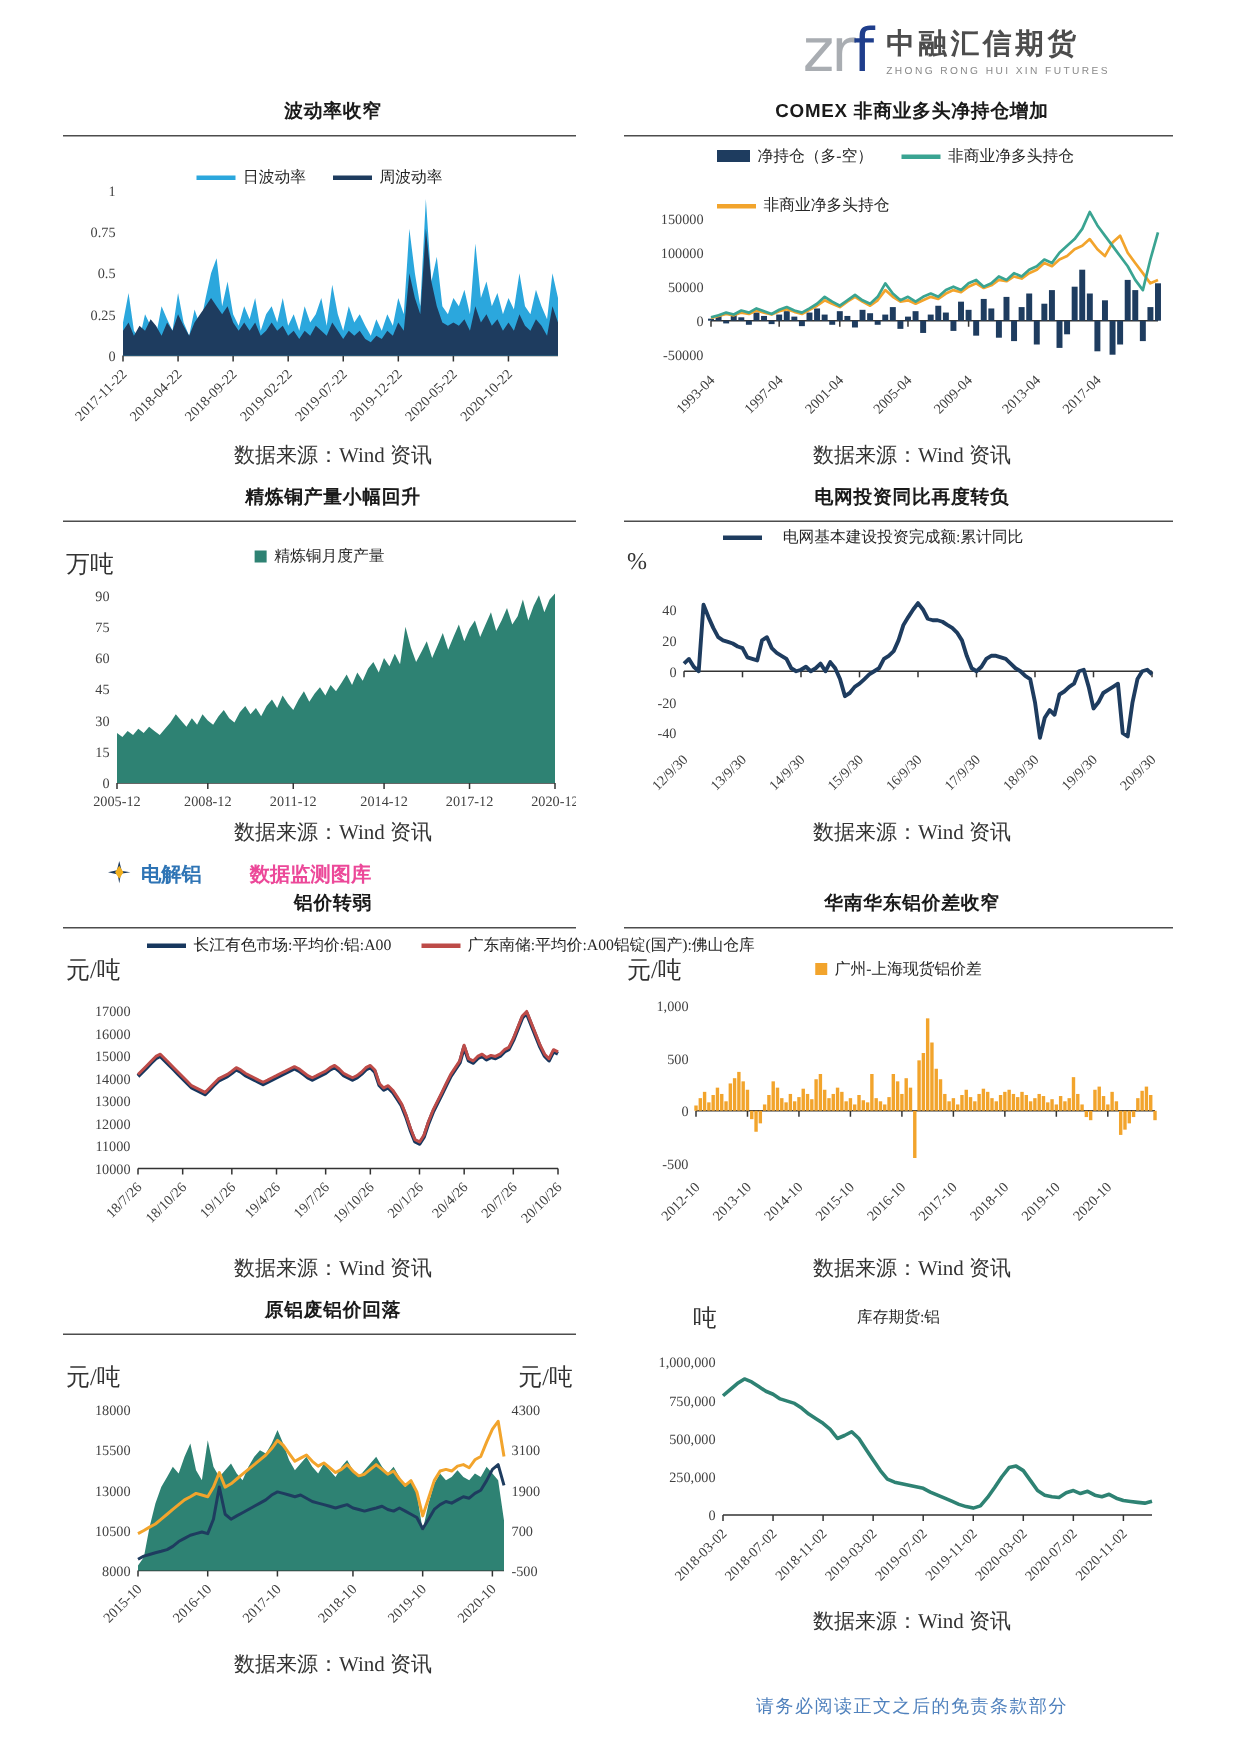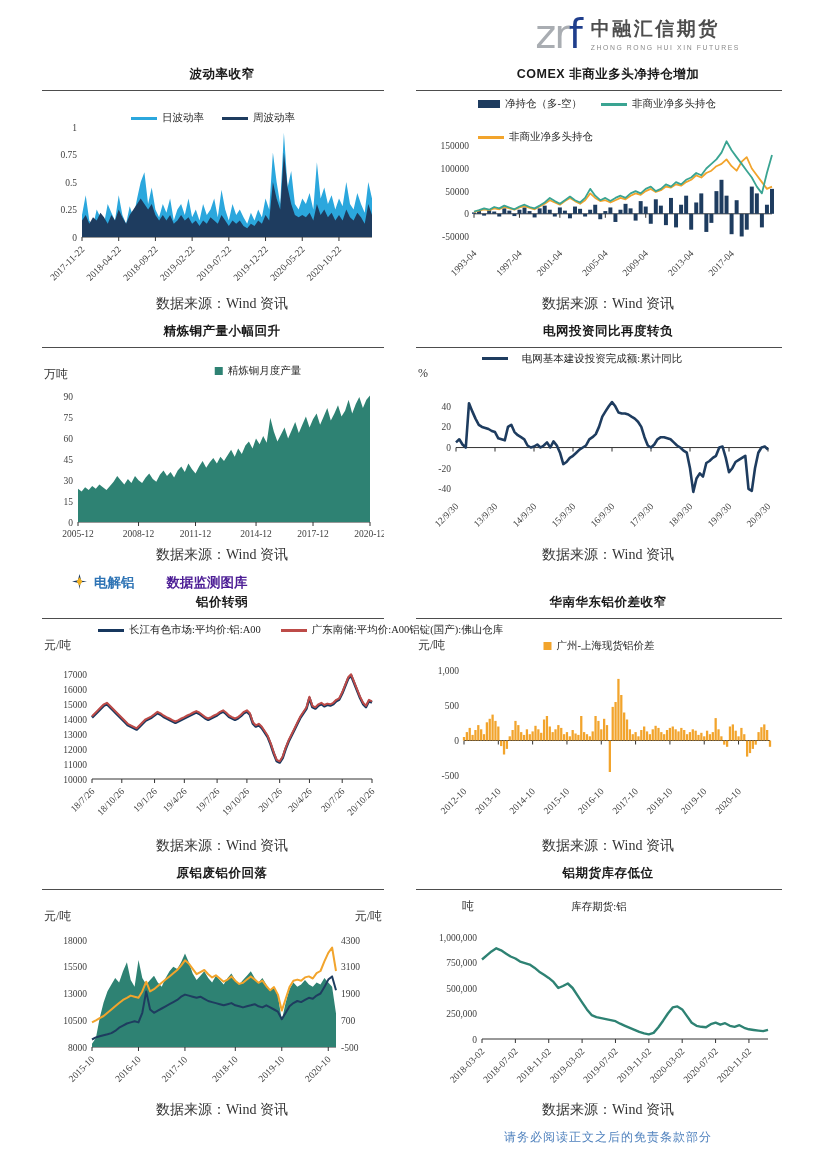--- a/index.html
+++ b/index.html
@@ -35,26 +35,26 @@
   .lg.left{transform:none;}
   .lg-stack{flex-direction:row;gap:20px;}
   .lg-wrap{flex-wrap:wrap;row-gap:4px;column-gap:22px;justify-content:flex-start;gap:19px;}
   .lgi{display:flex;align-items:center;gap:5px;}
   .sw{flex:0 0 auto;display:inline-block;}
   .sw-line{width:26px;height:3px;}
   .sw-bar{width:22px;height:8px;}
   .sw-square{width:8px;height:8px;}
   .lg.wraptext .lgi .txt{white-space:normal;width:178px;line-height:1.3;}
   .unit{position:absolute;font-family:"Liberation Serif","DejaVu Serif",serif;
-        font-size:12px;color:#333;}
+        font-size:16px;color:#333;}
   
   .sec{display:flex;align-items:center;gap:7px;margin:10px 0 2px 30px;
        font-size:13.5px;font-weight:700;}
   .sec-hl{color:#2e74b5;}
-  .sec-rest{color:#4c1d95;padding-left:25px;}
+  .sec-rest{color:#ec4899;padding-left:25px;}
   
   .disc{margin:4px 0 0 462px;font-size:12px;color:#4f81bd;width:fit-content;
         letter-spacing:1px;}
 </style>
 </head>
 <body>
 
 <div class="page">
 
   <header class="logo">
@@ -236,21 +236,21 @@
               <line x1="153.5121951219512" y1="170" x2="153.5121951219512" y2="174" stroke="#333" stroke-width="1"></line>
               <text x="153.5121951219512" y="185" text-anchor="middle">2011-12</text>
               <line x1="214.0487804878049" y1="170" x2="214.0487804878049" y2="174" stroke="#333" stroke-width="1"></line>
               <text x="214.0487804878049" y="185" text-anchor="middle">2014-12</text>
               <line x1="271.0243902439024" y1="170" x2="271.0243902439024" y2="174" stroke="#333" stroke-width="1"></line>
               <text x="271.0243902439024" y="185" text-anchor="middle">2017-12</text>
               <line x1="328" y1="170" x2="328" y2="174" stroke="#333" stroke-width="1"></line>
               <text x="328" y="185" text-anchor="middle">2020-12</text>
               <path d="M36.0,170.0 L36.0,136.7 L39.6,139.4 L43.1,135.3 L46.7,138.0 L50.2,133.9 L53.8,136.7 L57.4,132.5 L60.9,135.3 L64.5,138.0 L68.0,133.9 L71.6,129.7 L75.2,124.1 L78.7,128.3 L82.3,132.5 L85.9,126.9 L89.4,131.1 L93.0,124.1 L96.5,128.3 L100.1,131.1 L103.7,125.5 L107.2,121.4 L110.8,126.9 L114.3,129.7 L117.9,122.8 L121.5,118.6 L125.0,124.1 L128.6,120.0 L132.1,125.5 L135.7,118.6 L139.3,114.4 L142.8,120.0 L146.4,111.6 L150.0,117.2 L153.5,121.4 L157.1,114.4 L160.6,108.9 L164.2,115.8 L167.8,110.3 L171.3,106.1 L174.9,111.6 L178.4,104.7 L182.0,108.9 L185.6,103.3 L189.1,97.7 L192.7,104.7 L196.2,96.4 L199.8,101.9 L203.4,93.6 L206.9,89.4 L210.5,96.4 L214.0,86.6 L217.6,92.2 L221.2,83.9 L224.7,90.8 L228.3,65.8 L231.9,79.7 L235.4,89.4 L239.0,82.5 L242.5,75.5 L246.1,86.6 L249.7,78.3 L253.2,70.0 L256.8,81.1 L260.3,72.7 L263.9,64.4 L267.5,75.5 L271.0,67.2 L274.6,61.6 L278.1,72.7 L281.7,64.4 L285.3,56.1 L288.8,68.6 L292.4,61.6 L296.0,53.3 L299.5,64.4 L303.1,58.8 L306.6,47.7 L310.2,61.6 L313.8,51.9 L317.3,44.9 L320.9,56.1 L324.4,47.7 L328.0,43.6 L328.0,170.0 Z" fill="#2e8273"></path>
             </svg>
-            <div class="lg lg-row" style="top: 12px; margin-left: 45px;">
+            <div class="lg lg-row" style="top: 12px;">
               <span class="lgi">
                 <span class="sw sw-square" style="background: rgb(46, 130, 115);"></span>
                 <span class="txt">精炼铜月度产量</span>
               </span>
             </div>
             <span class="unit" style="left: 2px; top: 14px;">万吨</span>
           </div>
         <div class="src">数据来源：Wind 资讯</div>
       </section>
       <section class="cell c-r">
@@ -537,21 +537,20 @@
               <path d="M50.0,153.0 L50.0,149.7 L53.9,144.1 L57.7,124.0 L61.6,108.4 L65.5,97.3 L69.4,90.6 L73.2,83.9 L77.1,88.4 L81.0,77.2 L84.9,68.3 L88.7,86.1 L92.6,92.8 L96.5,66.1 L100.3,83.9 L104.2,90.6 L108.1,86.1 L112.0,81.7 L115.8,88.4 L119.7,92.8 L123.6,83.9 L127.5,77.2 L131.3,72.8 L135.2,75.0 L139.1,68.3 L143.0,59.4 L146.8,68.3 L150.7,79.4 L154.6,86.1 L158.4,81.7 L162.3,77.2 L166.2,83.9 L170.1,88.4 L173.9,81.7 L177.8,86.1 L181.7,90.6 L185.6,83.9 L189.4,79.4 L193.3,86.1 L197.2,90.6 L201.0,86.1 L204.9,81.7 L208.8,77.2 L212.7,83.9 L216.5,88.4 L220.4,83.9 L224.3,90.6 L228.2,97.3 L232.0,92.8 L235.9,101.7 L239.8,126.3 L243.7,108.4 L247.5,95.0 L251.4,88.4 L255.3,92.8 L259.1,90.6 L263.0,86.1 L266.9,90.6 L270.8,92.8 L274.6,88.4 L278.5,90.6 L282.4,83.9 L286.3,88.4 L290.1,92.8 L294.0,119.6 L294.0,153.0 Z" fill="#2e8273"></path>
               <polyline points="50.0,128.4 53.9,126.3 57.7,124.1 61.6,122.0 65.5,118.8 69.4,115.5 73.2,112.3 77.1,109.1 81.0,105.9 84.9,103.8 88.7,101.6 92.6,102.7 96.5,103.8 100.3,97.4 104.2,87.7 108.1,97.4 112.0,95.2 115.8,92.0 119.7,88.8 123.6,85.6 127.5,82.4 131.3,79.2 135.2,76.0 139.1,71.7 143.0,66.3 146.8,69.5 150.7,74.9 154.6,80.2 158.4,78.1 162.3,76.0 166.2,80.2 170.1,83.4 173.9,81.3 177.8,84.5 181.7,87.7 185.6,85.6 189.4,82.4 193.3,86.7 197.2,89.9 201.0,88.8 204.9,85.6 208.8,82.4 212.7,85.6 216.5,88.8 220.4,86.7 224.3,92.0 228.2,96.3 232.0,93.1 235.9,100.6 239.8,116.6 243.7,104.8 247.5,93.1 251.4,86.7 255.3,85.6 259.1,86.7 263.0,83.4 266.9,82.4 270.8,84.5 274.6,79.2 278.5,77.0 282.4,67.4 286.3,58.8 290.1,53.5 294.0,77.0" fill="none" stroke="#f2a42c" stroke-width="2" stroke-linejoin="round"></polyline>
               <polyline points="50.0,145.5 53.9,143.4 57.7,142.3 61.6,141.2 65.5,140.2 69.4,139.1 73.2,136.9 77.1,133.7 81.0,131.6 84.9,129.5 88.7,128.4 92.6,127.3 96.5,128.4 100.3,118.8 104.2,97.4 108.1,115.5 112.0,118.8 115.8,116.6 119.7,114.5 123.6,112.3 127.5,110.2 131.3,108.1 135.2,105.9 139.1,102.7 143.0,100.6 146.8,101.6 150.7,102.7 154.6,103.8 158.4,102.7 162.3,104.8 166.2,107.0 170.1,108.1 173.9,109.1 177.8,110.2 181.7,111.3 185.6,110.2 189.4,109.1 193.3,111.3 197.2,112.3 201.0,113.4 204.9,112.3 208.8,111.3 212.7,110.2 216.5,112.3 220.4,113.4 224.3,111.3 228.2,113.4 232.0,115.5 235.9,117.7 239.8,125.2 243.7,118.8 247.5,112.3 251.4,109.1 255.3,107.0 259.1,108.1 263.0,105.9 266.9,103.8 270.8,104.8 274.6,101.6 278.5,99.5 282.4,93.1 286.3,85.6 290.1,82.4 294.0,96.3" fill="none" stroke="#1e3c5f" stroke-width="2" stroke-linejoin="round"></polyline>
             </svg>
             <span class="unit" style="left: 2px; top: 14px;">元/吨</span>
             <span class="unit" style="right: 2px; top: 14px;">元/吨</span>
           </div>
         <div class="src">数据来源：Wind 资讯</div>
       </section>
       <section class="cell c-r">
-        <h3 class="ct">铝期货库存低位</h3>
         <div class="cb">
             <svg viewBox="0 0 366 207" width="366" height="207">
               <text x="61" y="148.5" text-anchor="end">0</text>
               <text x="61" y="123.02380952380952" text-anchor="end">250,000</text>
               <text x="61" y="97.54761904761905" text-anchor="end">500,000</text>
               <text x="61" y="72.07142857142857" text-anchor="end">750,000</text>
               <text x="61" y="46.5952380952381" text-anchor="end">1,000,000</text>
               <line x1="66" y1="145" x2="352" y2="145" stroke="#333" stroke-width="1"></line>
               <line x1="66" y1="145" x2="66" y2="149" stroke="#333" stroke-width="1"></line>
               <text x="69" y="158" text-anchor="end" transform="rotate(-45 69 158)">2018-03-02</text>

